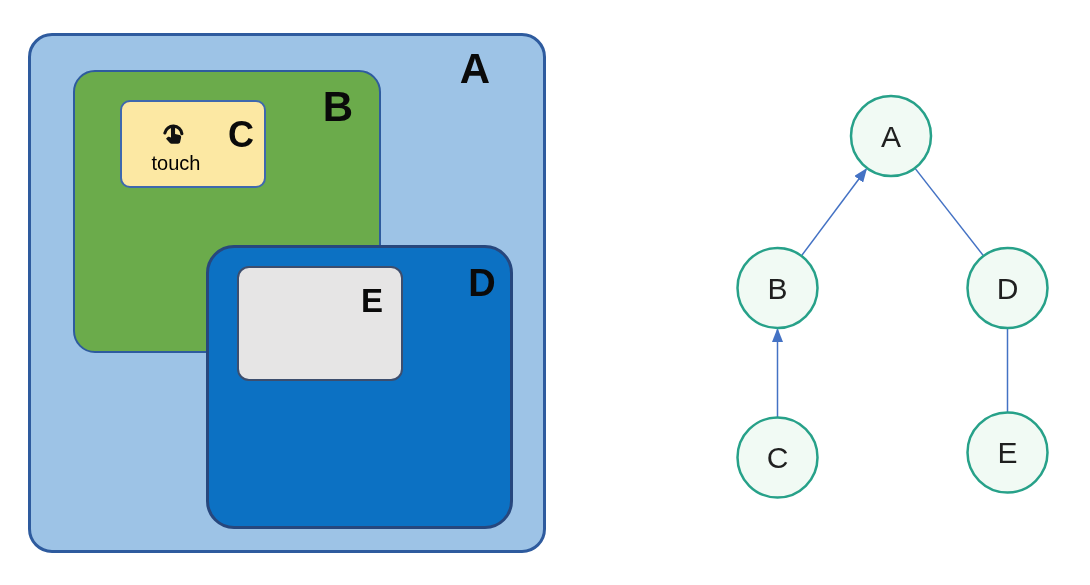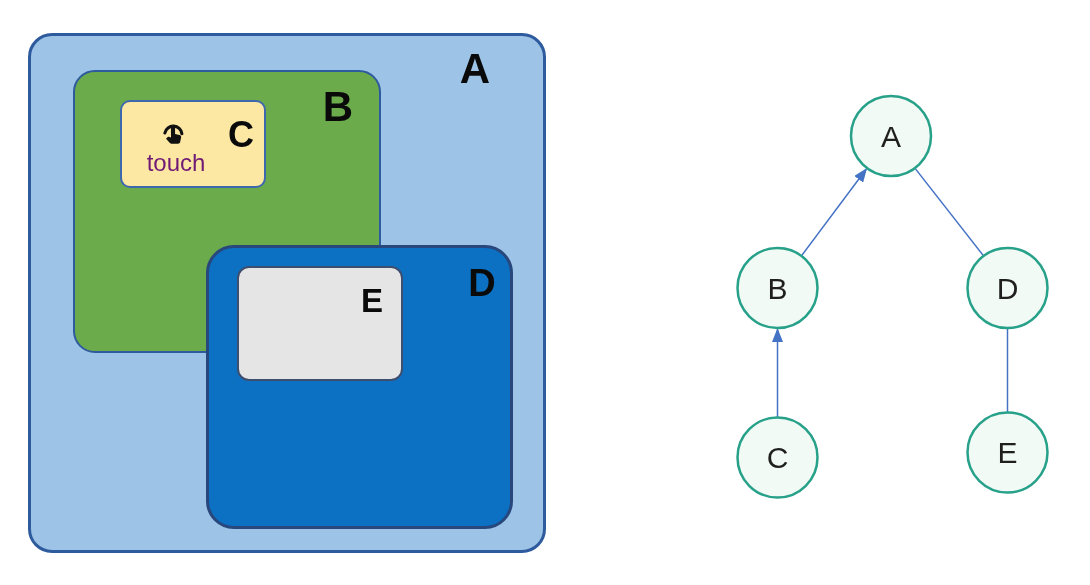--- a/index.html
+++ b/index.html
@@ -64,23 +64,23 @@
   .lab-e { left: 372px; top: 300px; font-size: 33px; }
   .touch-icon {
     position: absolute;
     left: 157px; top: 118px;
     width: 30px; height: 30px;
   }
   .touch-caption {
     position: absolute;
     left: 176px; top: 163px;
     transform: translate(-50%, -50%);
-    font-size: 24px;
+    font-size: 20px;
     font-weight: 400;
-    color: #701a75;
+    color: #000000;
     white-space: nowrap;
   }
   .tree-svg {
     position: absolute;
     left: 690px; top: 60px;
     width: 400px; height: 470px;
   }
   .node-circle {
     fill: #F1FAF4;
     stroke: #27A189;

